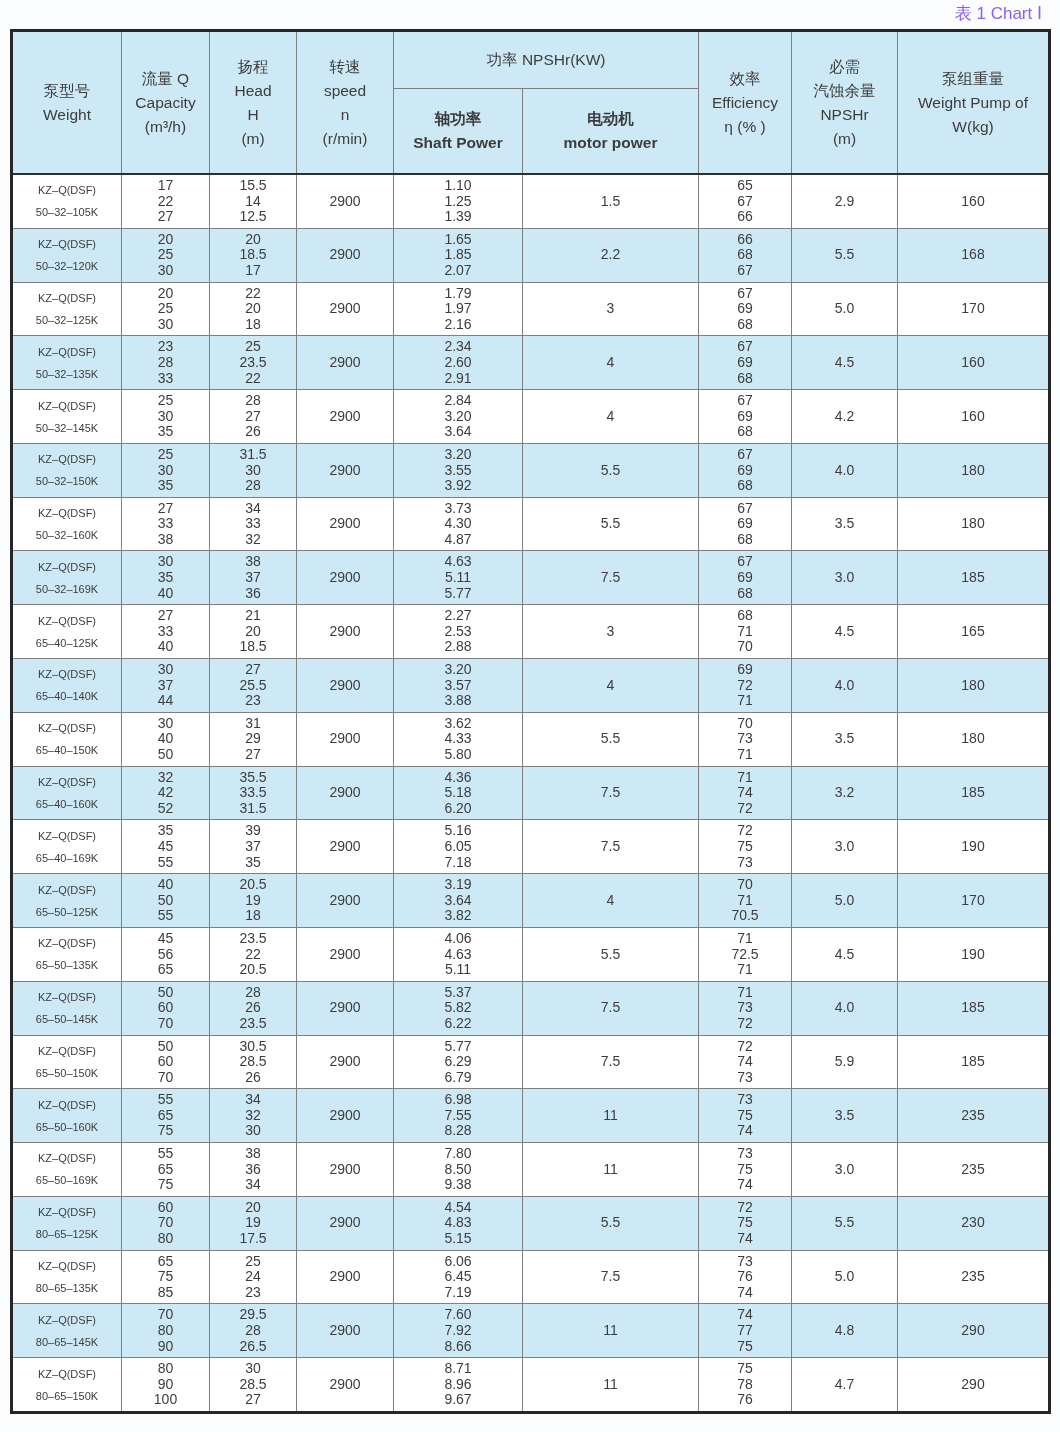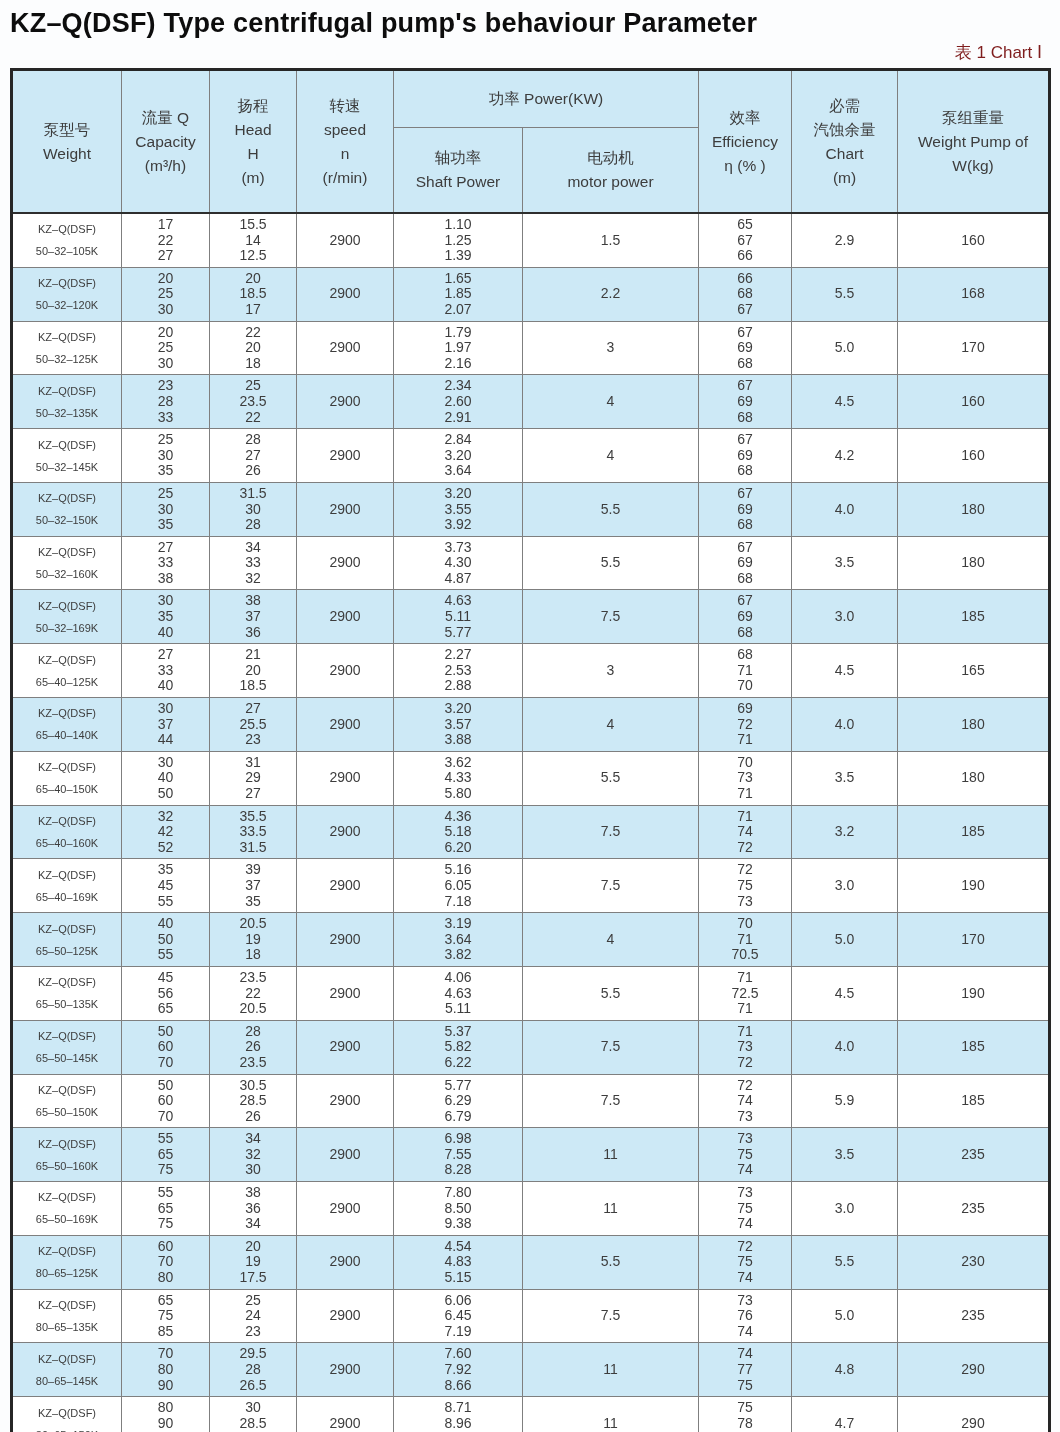--- a/index.html
+++ b/index.html
@@ -18,21 +18,21 @@
   .page-title {
     font-size: 27px;
     font-weight: bold;
     color: #0d0d0d;
     margin: 8px 0 0 10px;
     letter-spacing: 0.2px;
   }
   .chart-label {
     text-align: right;
     font-size: 17px;
-    color: #7f1d1d;
+    color: #8b5cf6;
     margin: 2px 18px 4px 0;
   }
   table.pump-table {
     border-collapse: collapse;
     table-layout: fixed;
     width: 1040px;
     margin-left: 10px;
     background: #ffffff;
   }
   table.pump-table th,
@@ -52,20 +52,21 @@
     font-size: 15.5px;
     color: #2f2f2f;
     line-height: 24px;
     padding: 4px 2px;
   }
   thead tr.group-row th.power-group {
     height: 48px;
   }
   thead tr.sub-row th {
     height: 76px;
+    font-weight: bold;
   }
   thead {
     border-bottom: 2px solid #2e2e2e;
   }
   tbody td {
     font-size: 14px;
     line-height: 15.6px;
     padding: 3px 1px;
     height: 41px;
   }
@@ -75,21 +76,20 @@
   }
   tbody tr.alt td {
     background: #cde9f6;
   }
   .hline { display: block; }
 </style>
 </head>
 <body>
 
 <div class="page">
-  <div class="page-title">KZ–Q(DSF) Type centrifugal pump's behaviour Parameter</div>
   <div class="chart-label">表 1  Chart Ⅰ</div>
 
   <table class="pump-table">
     <colgroup>
       <col style="width:110px">
       <col style="width:88px">
       <col style="width:87px">
       <col style="width:97px">
       <col style="width:129px">
       <col style="width:176px">
@@ -113,30 +113,30 @@
           <span class="hline">Head</span>
           <span class="hline">H</span>
           <span class="hline">(m)</span>
         </th>
         <th rowspan="2">
           <span class="hline">转速</span>
           <span class="hline">speed</span>
           <span class="hline">n</span>
           <span class="hline">(r/min)</span>
         </th>
-        <th colspan="2" class="power-group">功率 Power(KW)</th>
+        <th colspan="2" class="power-group">功率 NPSHr(KW)</th>
         <th rowspan="2">
           <span class="hline">效率</span>
           <span class="hline">Efficiency</span>
           <span class="hline">η (% )</span>
         </th>
         <th rowspan="2">
           <span class="hline">必需</span>
           <span class="hline">汽蚀余量</span>
-          <span class="hline">Chart</span>
+          <span class="hline">NPSHr</span>
           <span class="hline">(m)</span>
         </th>
         <th rowspan="2">
           <span class="hline">泵组重量</span>
           <span class="hline">Weight Pump of</span>
           <span class="hline">W(kg)</span>
         </th>
       </tr>
       <tr class="sub-row">
         <th>

